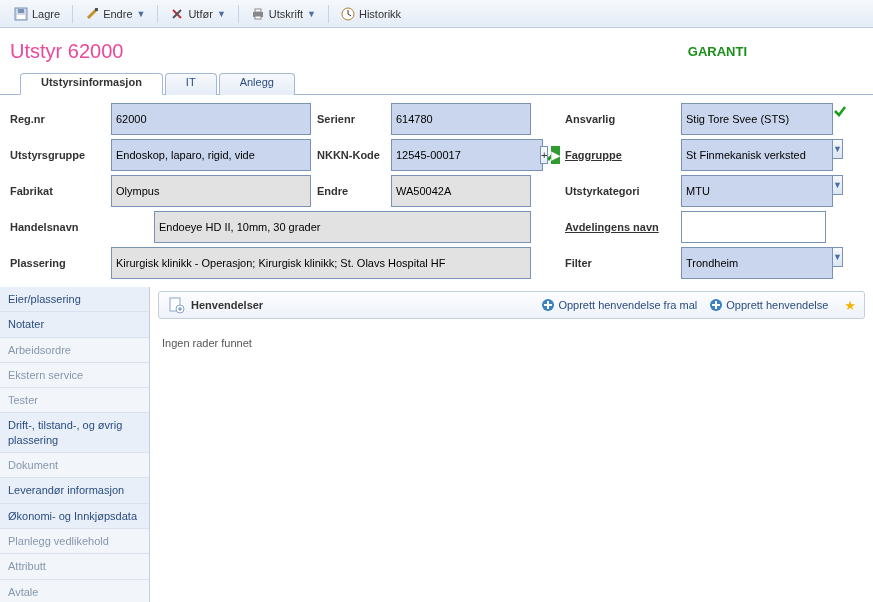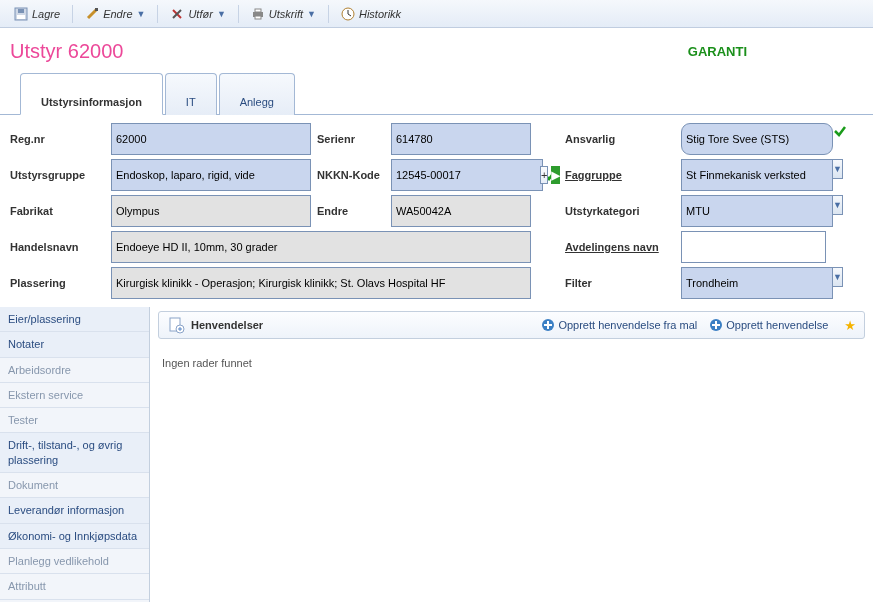--- a/index.html
+++ b/index.html
@@ -1,31 +1,31 @@
 <!DOCTYPE html>
 <html><head>
 <meta charset="utf-8">
 <style>
 * { box-sizing: border-box; margin: 0; padding: 0; }
 body { font-family: Verdana, Arial, sans-serif; font-size: 11px; color: #333; background: #fff; width: 873px; }
 
 
 .toolbar { background: linear-gradient(#f5f8fc, #e4ecf7); border-bottom: 1px solid #c0cde0; height: 28px; display: flex; align-items: center; padding: 0 6px; gap: 2px; }
-.tb-item { display: flex; align-items: center; gap: 4px; padding: 3px 8px; cursor: pointer; border-radius: 2px; font-style: italic; }
+.tb-item { display: flex; align-items: center; gap: 4px; padding: 3px 8px; cursor: pointer; border-radius: 2px; }
 .tb-sep { width: 1px; height: 18px; background: #c7d3e5; margin: 0 2px; }
 .tb-dd { font-size: 9px; color: #4a6fa5; }
 
 
 .header { display: flex; justify-content: space-between; align-items: center; padding: 12px 16px 10px 10px; }
 .header h1 { font-family: "Trebuchet MS", Verdana, sans-serif; font-size: 20px; font-weight: normal; color: #ec4899; }
 .garanti { color: #1a8f1a; font-weight: bold; font-size: 13px; margin-right: 110px; }
 
 
 .tabs { display: flex; gap: 2px; padding-left: 20px; margin-bottom: -1px; }
-.tab { background: linear-gradient(#f6f9fd, #e6edf7); border: 1px solid #a3b8d5; border-bottom: none; padding: 22px 20px 6px; border-radius: 4px 4px 0 0; color: #2a4c80; cursor: pointer; font-size: 11px; }
+.tab { background: linear-gradient(#f6f9fd, #e6edf7); border: 1px solid #a3b8d5; border-bottom: none; padding: 2px 20px 6px; border-radius: 4px 4px 0 0; color: #2a4c80; cursor: pointer; font-size: 11px; }
 .tab.active { background: #fff; border-bottom: 1px solid #fff; position: relative; z-index: 2; color: #333; font-weight: bold; }
 .tabline { border-top: 1px solid #a3b8d5; margin: 0; }
 
 
 .form-area { padding: 8px 8px 8px 10px; display: grid; grid-template-columns: 95px 200px 68px 140px 22px 110px 145px; gap: 4px 6px; align-items: center; }
 .lbl { font-weight: bold; color: #333; }
 .lbl.u { text-decoration: underline; }
 .fld { height: 32px; border: 1px solid #7a92b5; padding: 2px 4px; font-size: 11px; background: #fff; }
 .fld.blue { background: #c9d6ee; }
 .fld.gray { background: #e2e2e2; }
@@ -129,21 +129,21 @@
 
 <div class="form-area">
 
   <div class="lbl">Reg.nr</div>
   <input class="fld blue" value="62000" style="">
   <div class="lbl">Serienr</div>
   <input class="fld blue" value="614780" style="">
   <div></div>
   <div class="lbl">Ansvarlig</div>
   <div class="sel-wrap">
-    <input class="fld blue" style="flex: 1 1 0%; border-radius: 9px;" value="Stig Tore Svee (STS)">
+    <input class="fld blue" style="flex: 1 1 0%;" value="Stig Tore Svee (STS)">
     <span class="chk">
         <svg class="green-chk" viewBox="0 0 14 14">
           <path d="M2 7 L6 11 L12 3" stroke="#1a9b1a" stroke-width="2.5" fill="none"></path>
         </svg>
       </span>
   </div>
 
   <div class="lbl">Utstyrsgruppe</div>
   <input class="fld blue" value="Endoskop, laparo, rigid, vide" style="">
   <div class="lbl">NKKN-Kode</div>
@@ -170,21 +170,21 @@
   <div class="lbl">Endre</div>
   <input class="fld gray" value="WA50042A" style="">
   <div></div>
   <div class="lbl">Utstyrkategori</div>
   <div class="sel-wrap">
     <input class="fld blue" style="flex: 1 1 0%;" value="MTU">
     <div class="sel-btn">▼</div>
   </div>
 
   <div class="lbl">Handelsnavn</div>
-  <input class="fld gray" style="grid-column: span 3;" value="Endoeye HD II, 10mm, 30 grader">
+  <input class="fld gray" style="grid-column: span 3; margin-left: 43px;" value="Endoeye HD II, 10mm, 30 grader">
   <div></div>
   <div class="lbl u">Avdelingens navn</div>
   <input class="fld" value="" style="">
 
   <div class="lbl">Plassering</div>
   <input class="fld gray" style="grid-column: span 3;" value="Kirurgisk klinikk - Operasjon; Kirurgisk klinikk; St. Olavs Hospital HF">
   <div></div>
   <div class="lbl">Filter</div>
   <div class="sel-wrap">
     <input class="fld blue" style="flex: 1 1 0%;" value="Trondheim">

